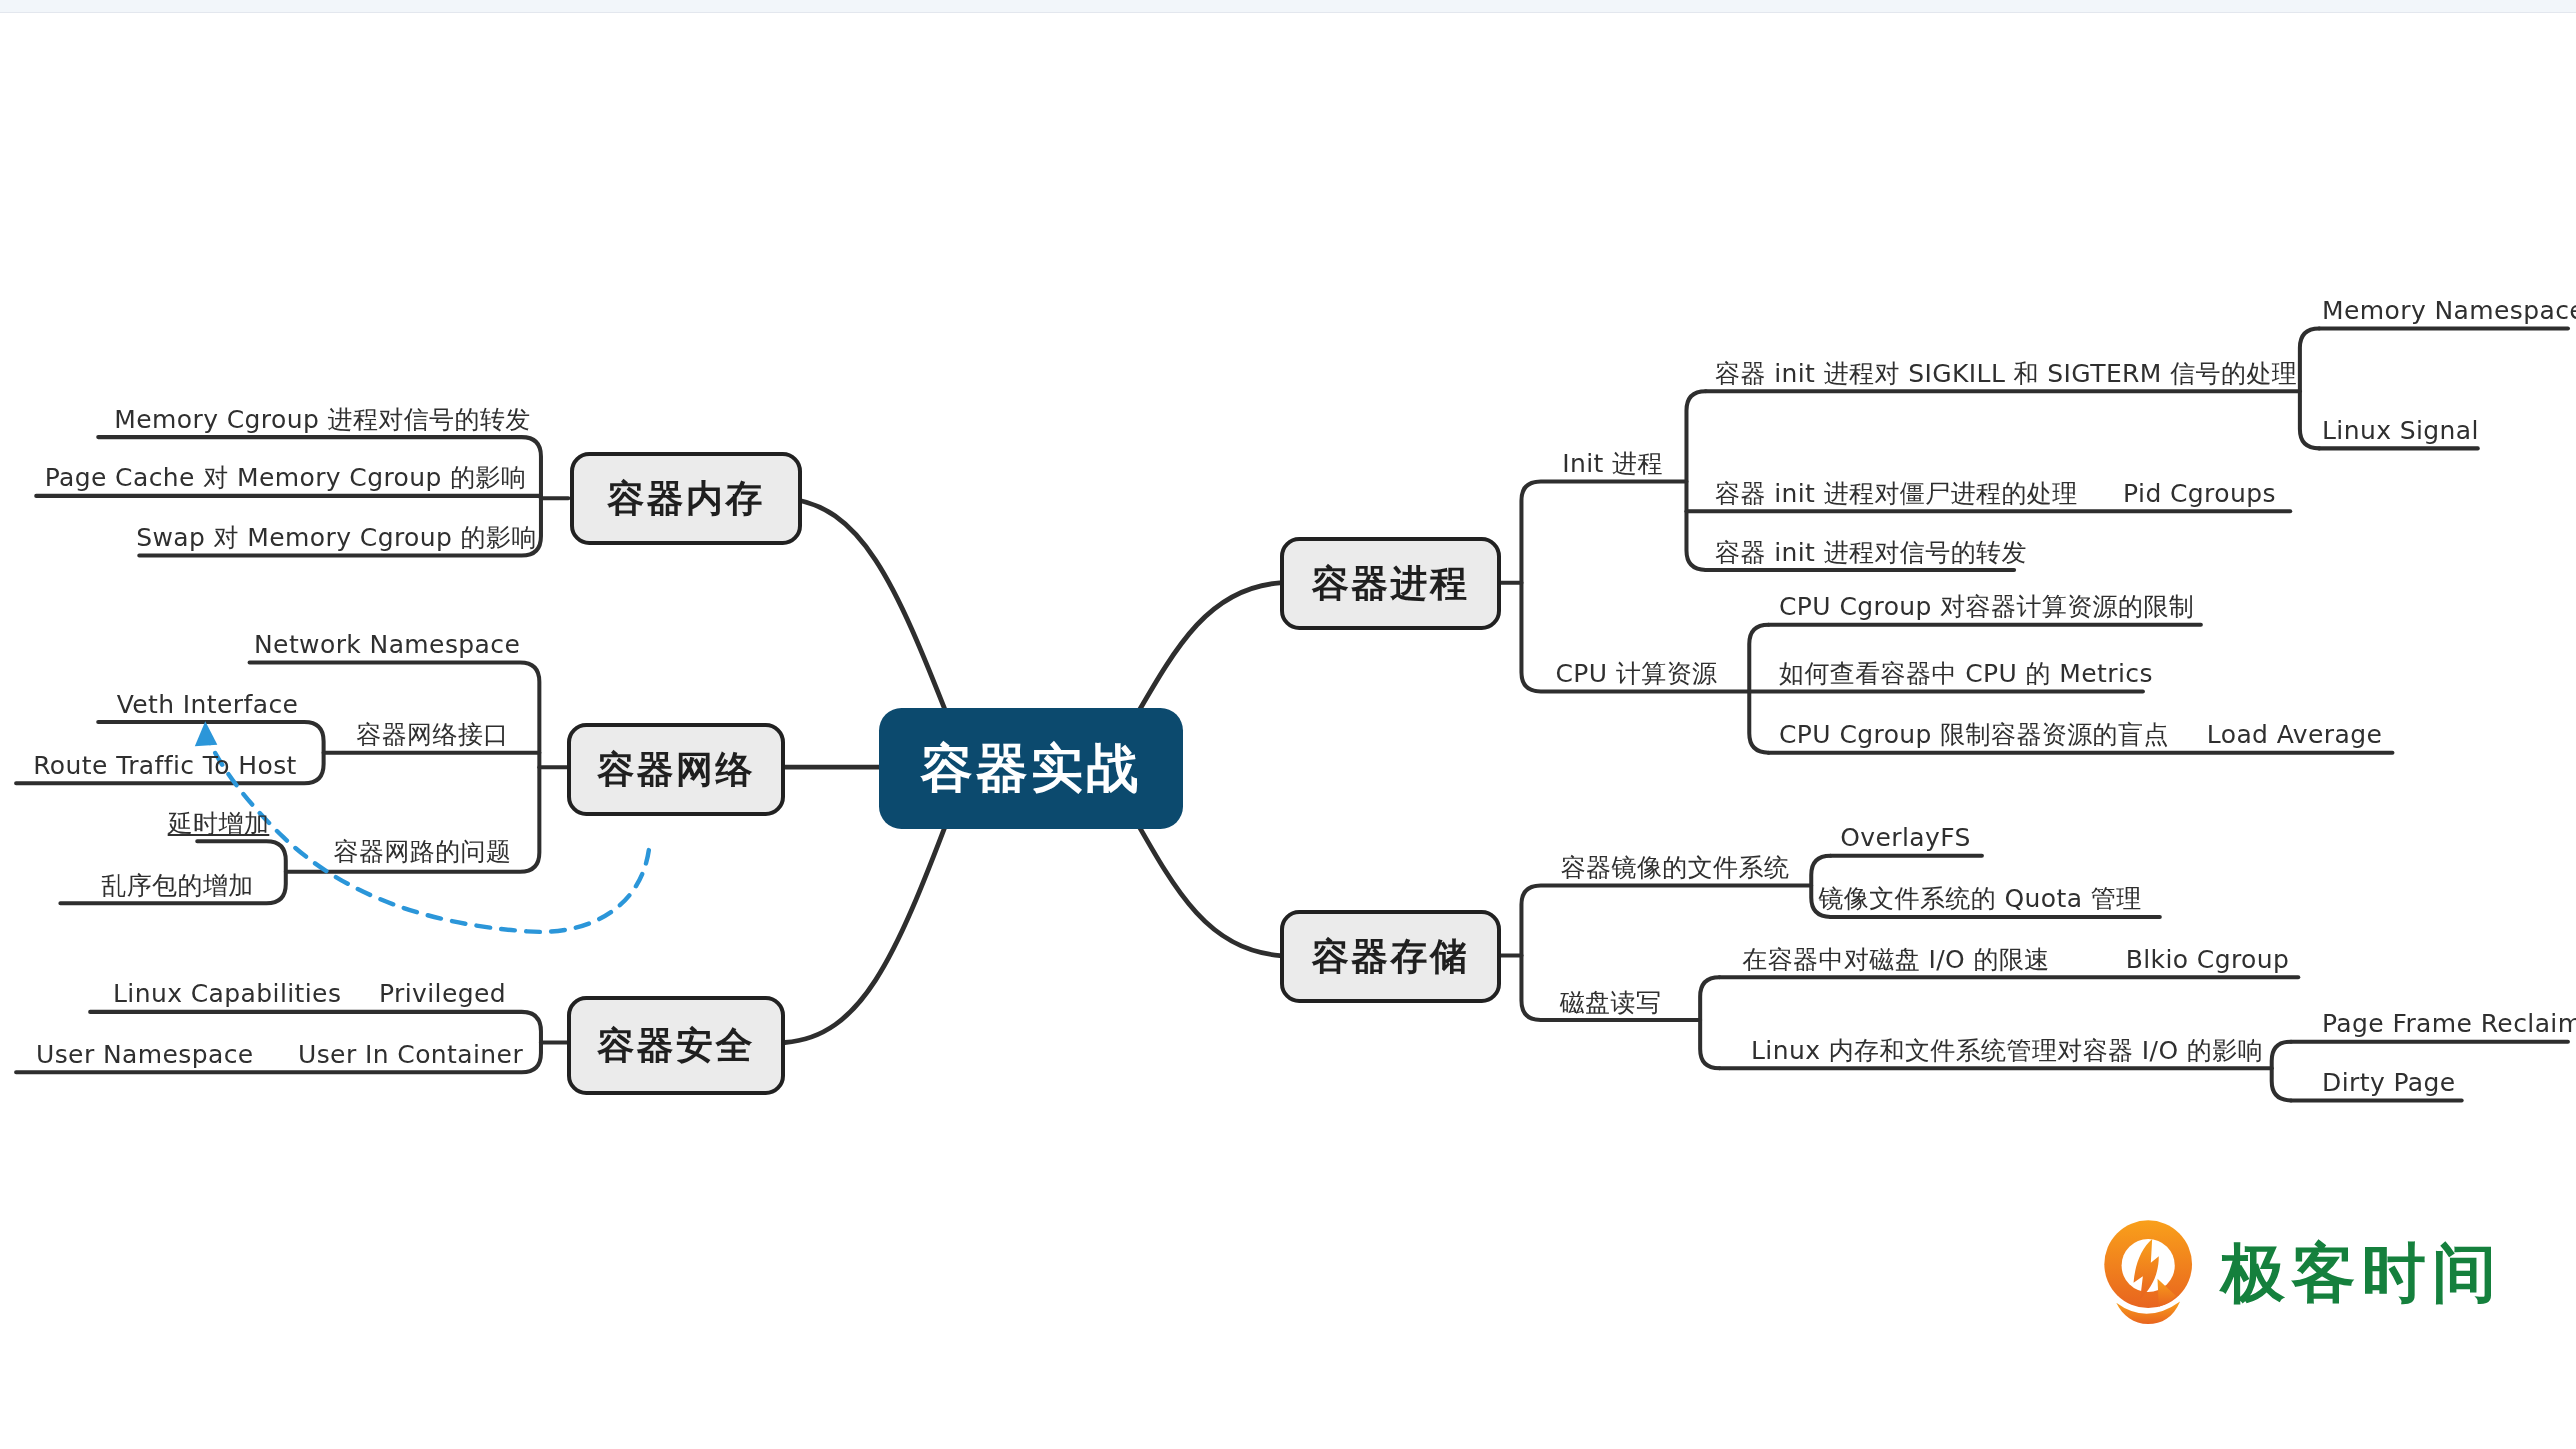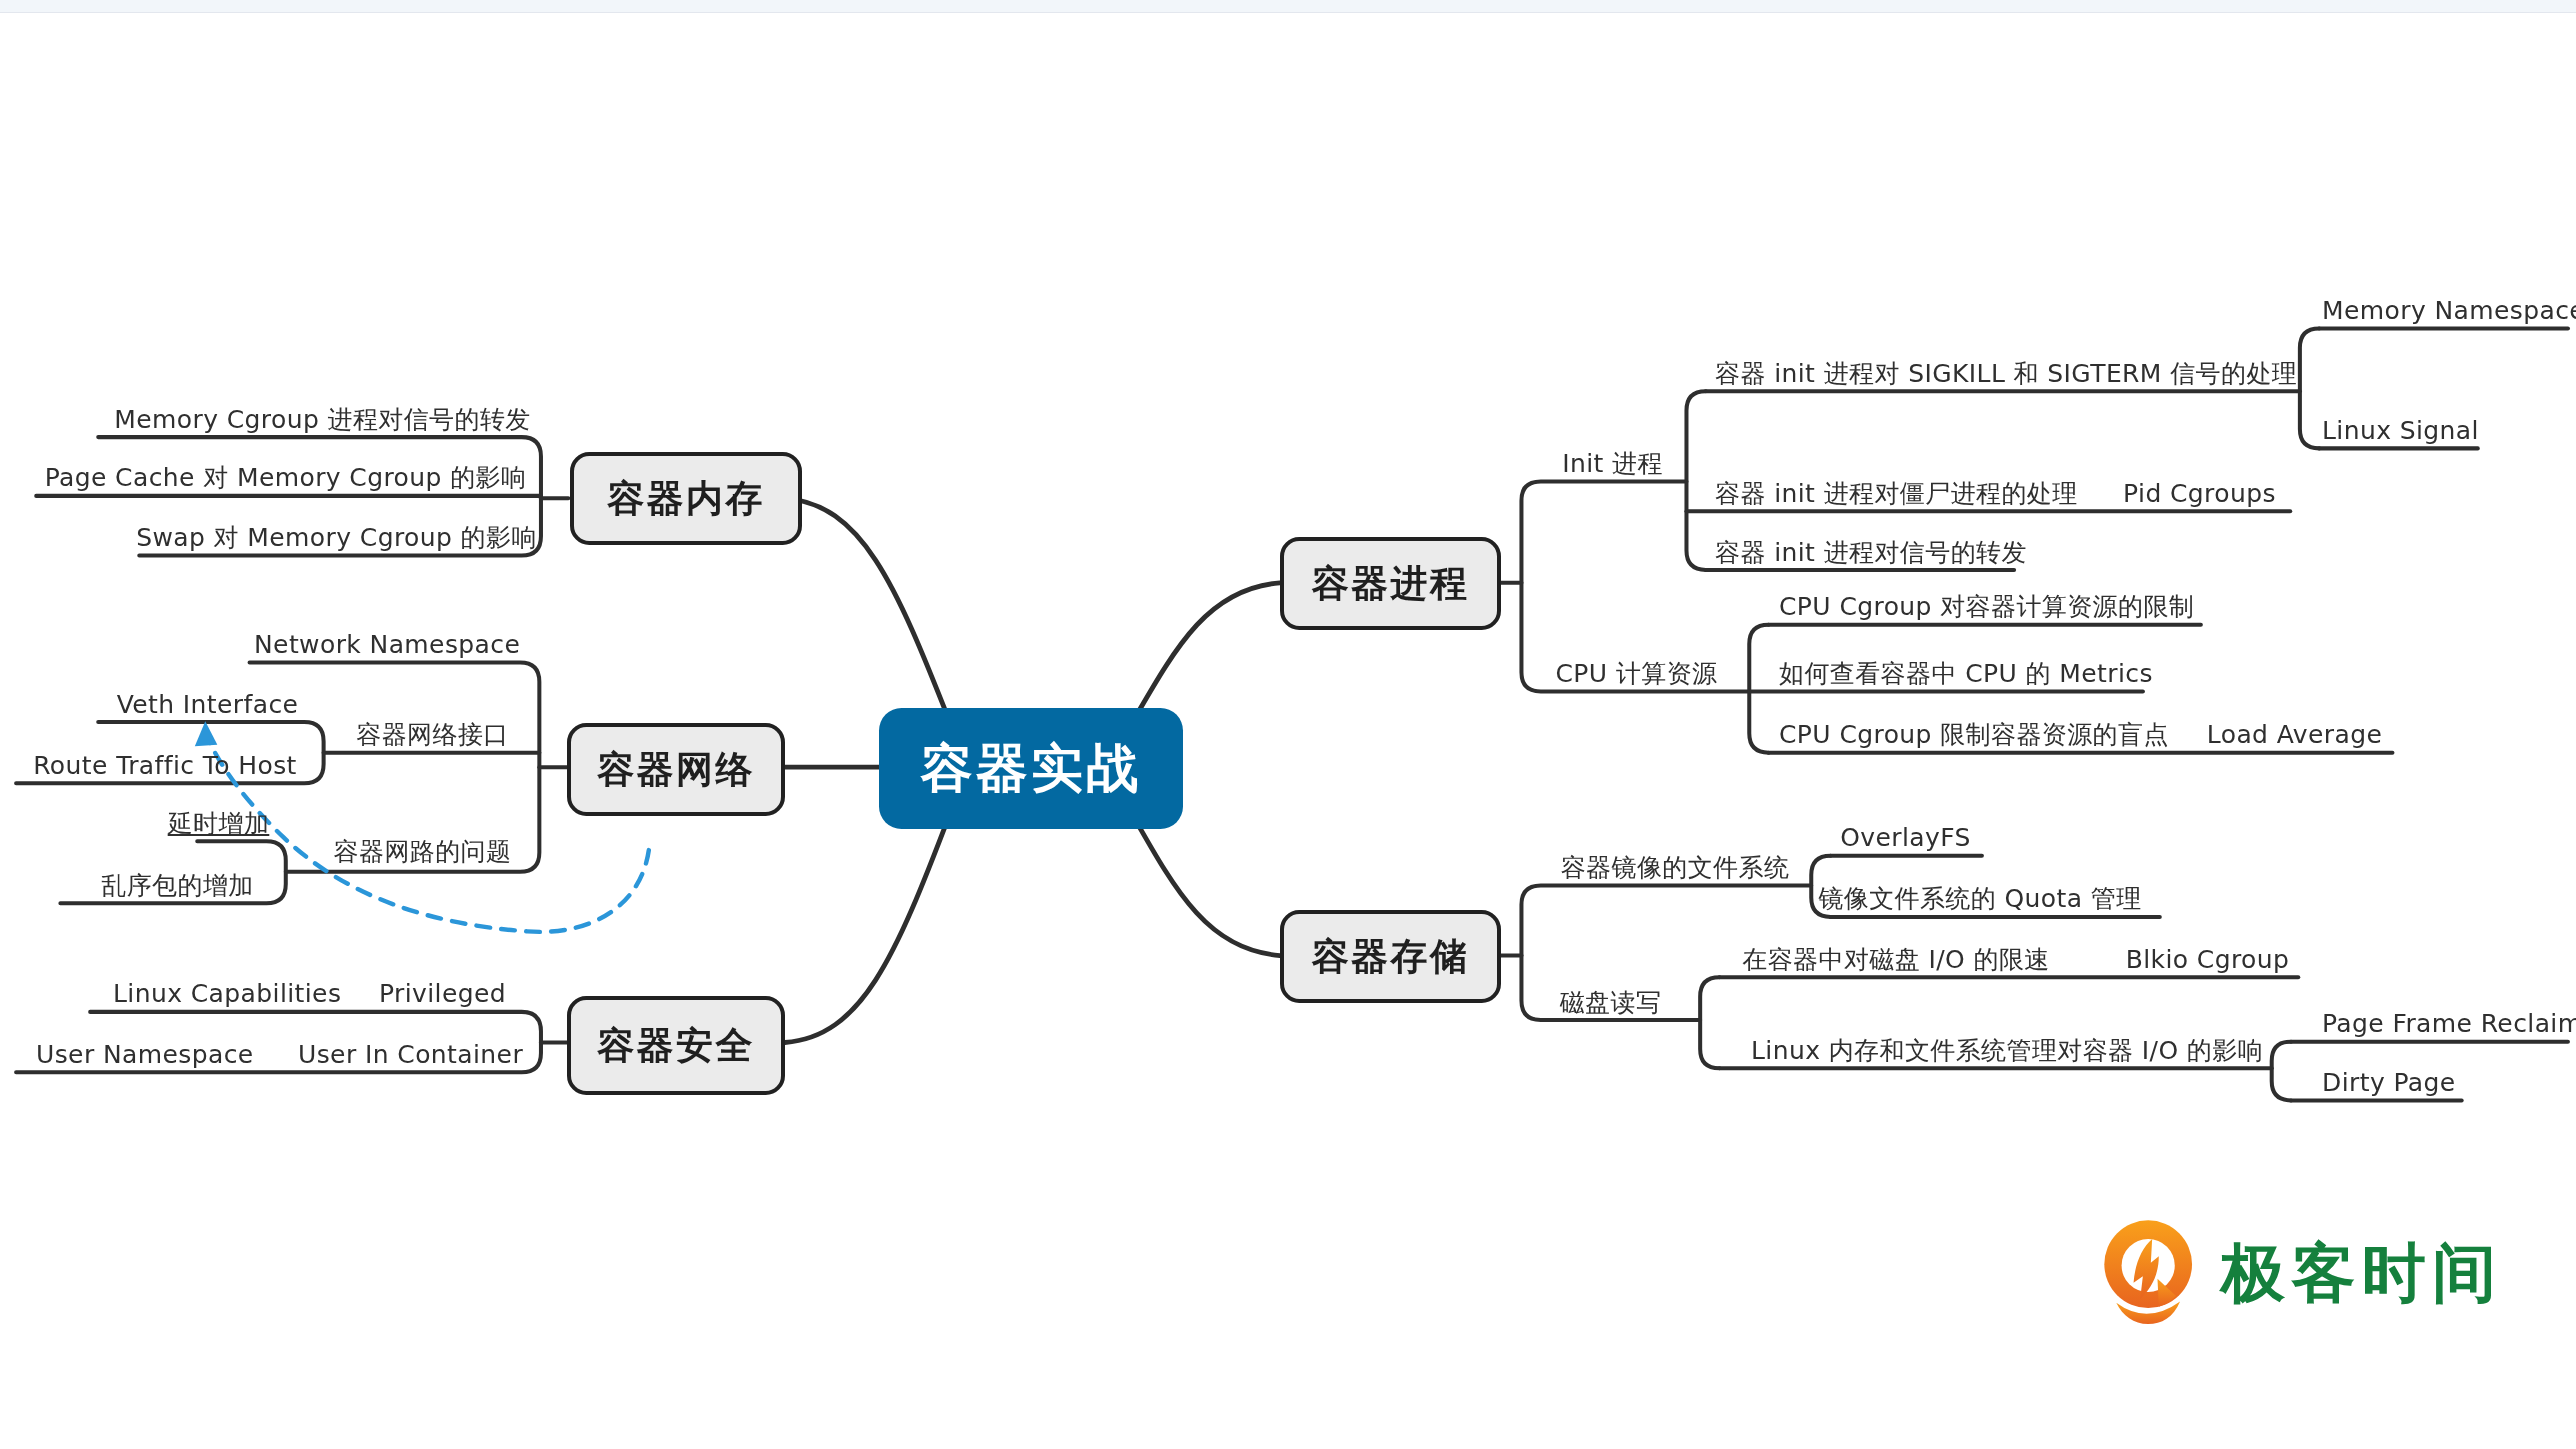--- a/index.html
+++ b/index.html
@@ -15,21 +15,21 @@
   .leaf{
     position:absolute;height:35px;line-height:35px;font-size:25px;color:#2f2f2f;
     text-align:center;white-space:nowrap;letter-spacing:0.4px;
   }
   .node{
     position:absolute;background:#ebebeb;border:4.8px solid #212121;border-radius:19.3px;
     box-sizing:border-box;display:flex;align-items:center;justify-content:center;
     font-size:37px;font-weight:700;color:#1f1f1f;letter-spacing:2.4px;white-space:nowrap;
   }
   .root-node{
-    position:absolute;background:#0369a1;border:none;border-radius:22.5px;
+    position:absolute;background:#0c4a6e;border:none;border-radius:22.5px;
     display:flex;align-items:center;justify-content:center;
     font-size:52px;font-weight:700;color:#ffffff;letter-spacing:3.2px;white-space:nowrap;
   }
   .logo{
     position:absolute;left:2099px;top:1217px;display:flex;align-items:center;
   }
   .logo-text{
     font-size:64px;font-weight:700;color:#15803d;letter-spacing:6.4px;
     margin-left:21px;line-height:113px;white-space:nowrap;
   }

